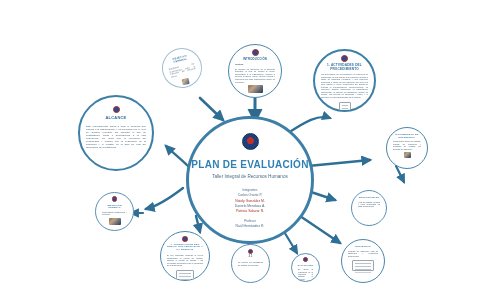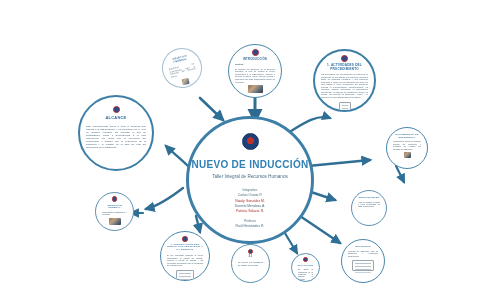--- a/index.html
+++ b/index.html
@@ -129,21 +129,21 @@
       <path d="M283,230 L297,253" stroke-width="2.2" marker-end="url(#ah)"></path>
 
       <path d="M396,166 L404,182" stroke-width="2.2" marker-end="url(#ah)"></path>
 
       <path d="M143,213 L131,213" stroke-width="2.2" marker-end="url(#ah)"></path>
     </g>
   </svg>
 
   <div id="central">
     <div class="crest"></div>
-    <div class="title">NUEVO DE INDUCCIÓN</div>
+    <div class="title">PLAN DE EVALUACIÓN</div>
     <div class="subtitle">Taller Integral de Recursos Humanos</div>
     <div class="authors-label">Integrantes</div>
     <div class="author">Carlos Osorio P.</div>
     <div class="author hl">Nataly González M.</div>
     <div class="author">Danielo Mendoza A.</div>
     <div class="author hl">Patricia Salazar R.</div>
     <div class="prof-label">Profesor</div>
     <div class="prof">Raúl Hernández R.</div>
   </div>
 

